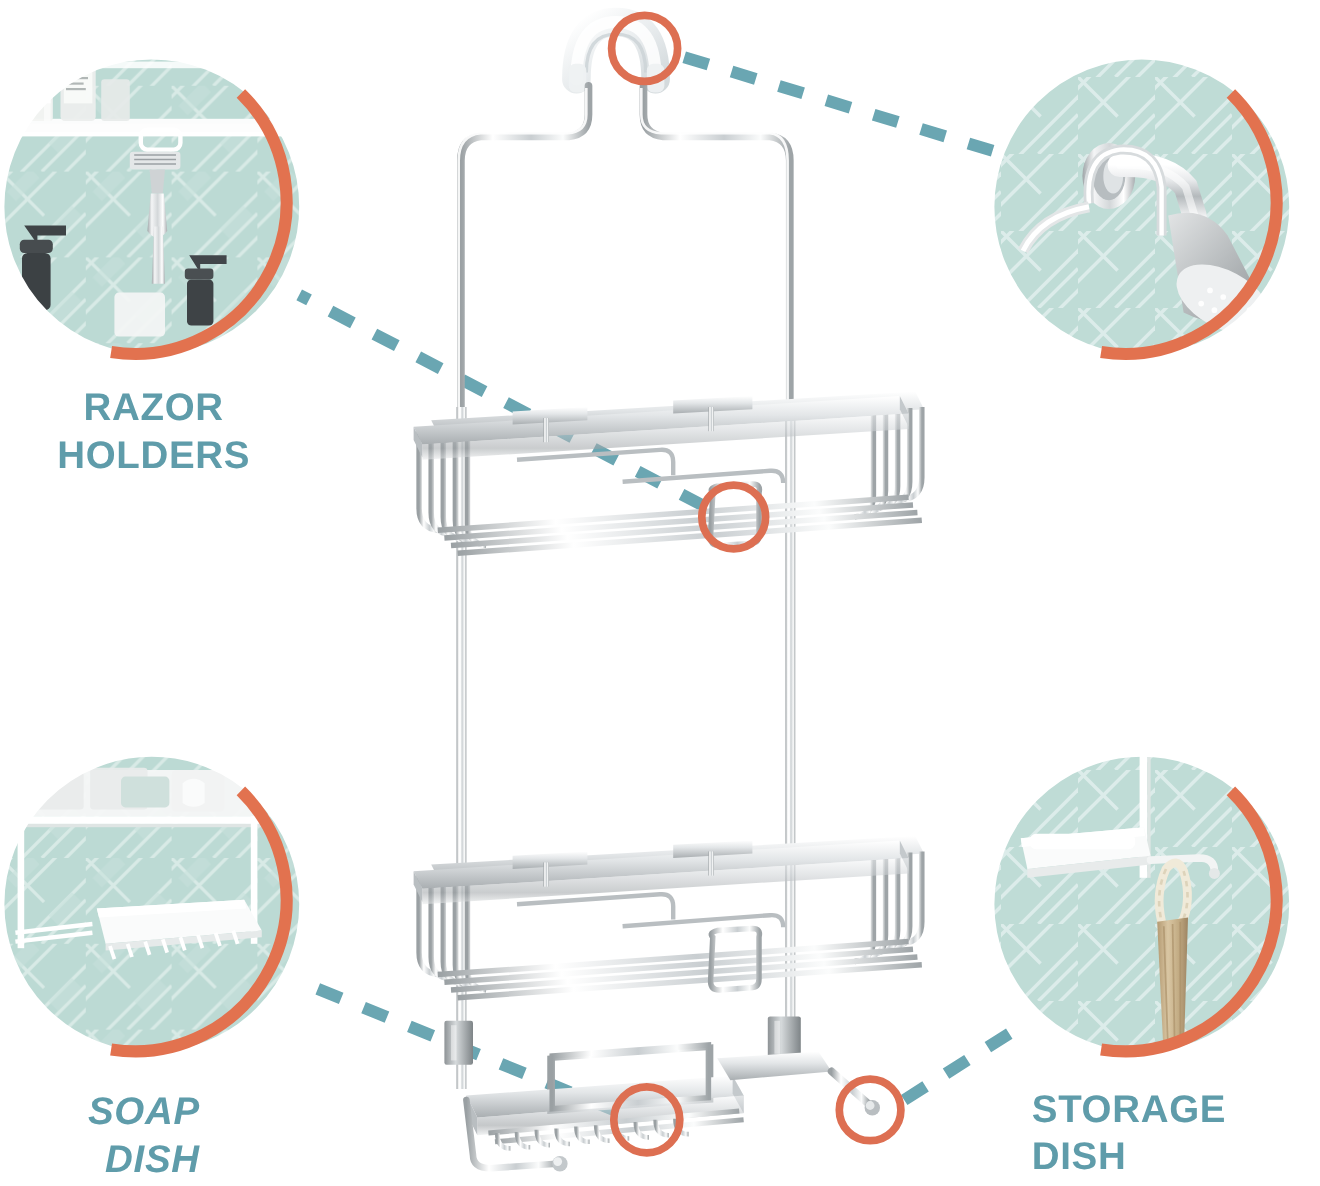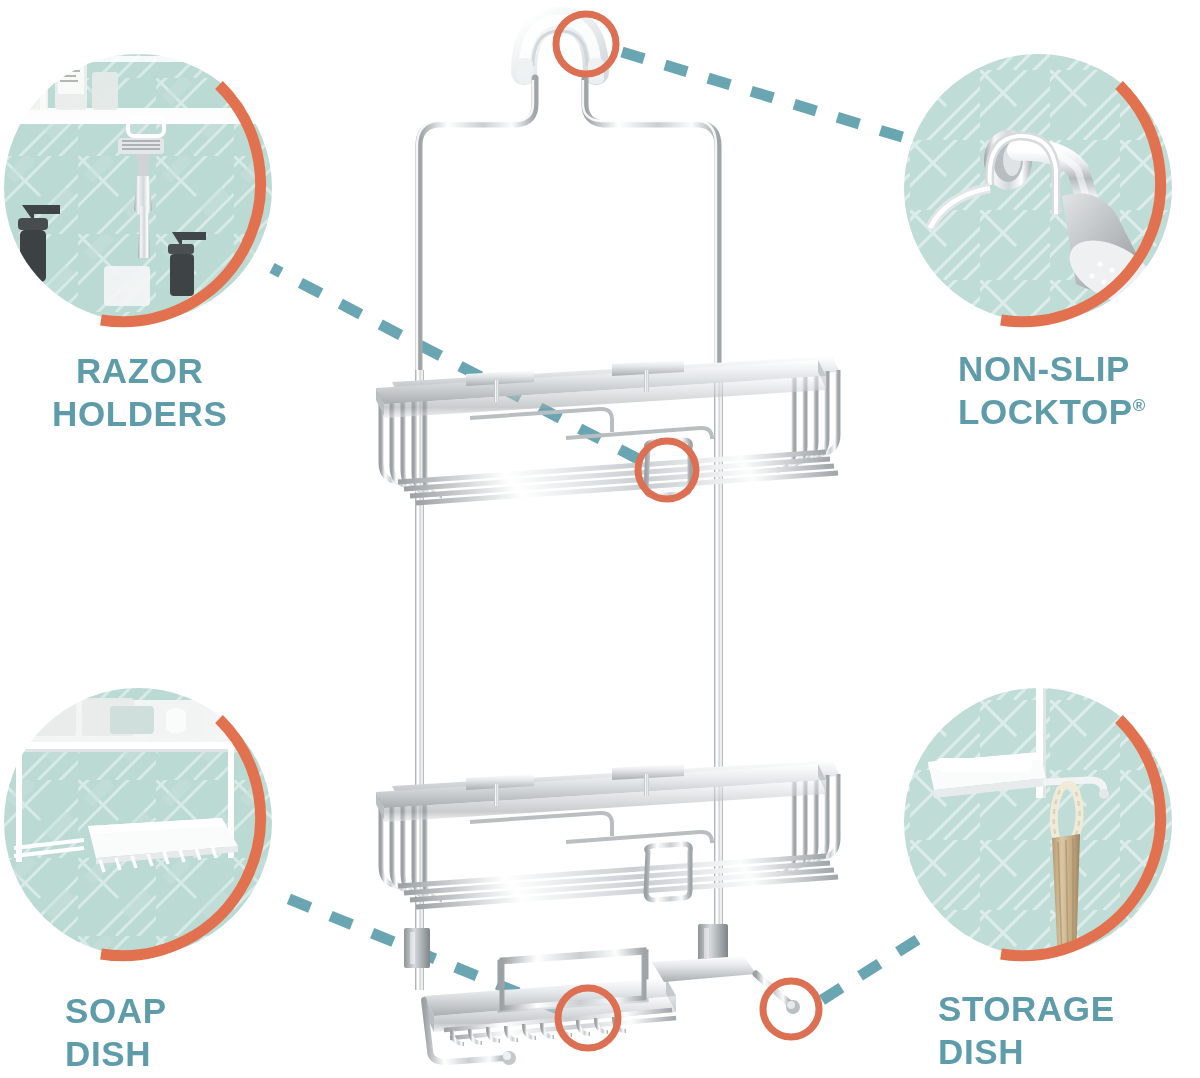--- a/index.html
+++ b/index.html
@@ -45,21 +45,21 @@
     white-space: pre-line;
     user-select: none;
   }
   .caption .sup {
     font-size: 17px;
     vertical-align: super;
     letter-spacing: 0;
   }
   #cap-razor    { left: 52px;  top: 350px; text-align: center; }
   #cap-locktop  { left: 958px; top: 348px; text-align: left; }
-  #cap-soap     { left: 65px;  top: 990px; text-align: left; }
+  #cap-soap     { left: 80px;  top: 990px; text-align: right; font-style: italic; }
   #cap-hooks    { left: 938px; top: 988px; text-align: left; }
 </style>
 </head>
 <body>
 
 <div id="stage">
 
   <svg class="layer" id="photo-layer" viewBox="0 0 1200 1078">
     <defs>
 
@@ -516,22 +516,20 @@
       <path d="M 219,85 A 138 138 0 0 1 101,320"></path>
       <path d="M 1119,85 A 138 138 0 0 1 1001,320"></path>
       <path d="M 219,719 A 138 138 0 0 1 101,954"></path>
       <path d="M 1119,719 A 138 138 0 0 1 1001,954"></path>
     </g>
   </svg>
 
   <div class="caption" id="cap-razor">RAZOR
 HOLDERS</div>
 
-  <div class="caption" id="cap-locktop"><span>NON-SLIP
-LOCKTOP</span><span class="sup">®</span></div>
 
   <div class="caption" id="cap-soap">SOAP
 DISH</div>
 
   <div class="caption" id="cap-hooks">STORAGE
 DISH</div>
 
 </div>
 
 </body></html>

